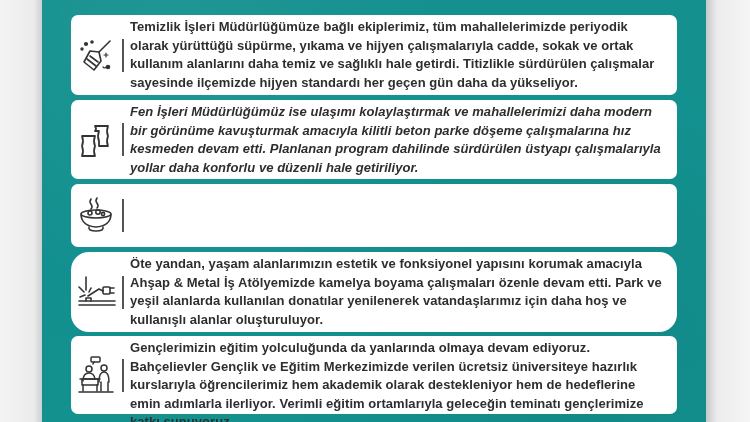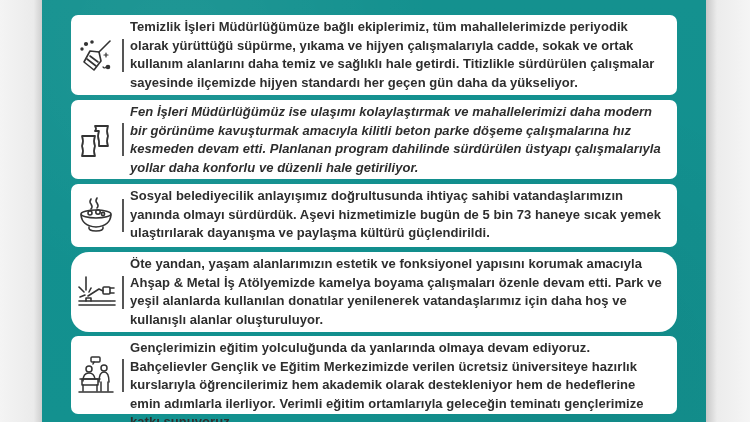--- a/index.html
+++ b/index.html
@@ -87,21 +87,20 @@
       <path d="M20 3 q-2 3 0 5 q2 3 0 5"></path>
       <ellipse cx="19" cy="19" rx="15" ry="4"></ellipse>
       <circle cx="13" cy="18" r="2"></circle>
       <circle cx="21" cy="17" r="2.2"></circle>
       <circle cx="26" cy="19" r="1.6"></circle>
       <path d="M4 20 Q5 31 19 32 Q33 31 34 20"></path>
       <path d="M12 32 Q11 36 19 36 Q27 36 26 32"></path>
     </svg>
   </div>
   <div class="divider" style="top:15px; height:33px;"></div>
-  <div class="text" style="top:3px;">Sosyal belediyecilik anlayışımız doğrultusunda ihtiyaç sahibi vatandaşlarımızın yanında olmayı sürdürdük. Aşevi hizmetimizle bugün de 5 bin 73 haneye sıcak yemek ulaştırılarak dayanışma ve paylaşma kültürü güçlendirildi.</div>
 </div>
 
 <div class="card" style="top:252px; height:80px;border-radius:18px;">
   <div class="icon" style="top:20px;">
     <svg viewBox="0 0 40 40" fill="none" stroke="#333" stroke-width="1.6" stroke-linecap="round" stroke-linejoin="round">
       <line x1="9" y1="5" x2="9" y2="18"></line>
       <line x1="2" y1="15" x2="7" y2="20"></line>
       <line x1="3" y1="25" x2="8" y2="23"></line>
       <line x1="14" y1="16" x2="12" y2="20"></line>
       <path d="M11 24 L22 17 L26 19"></path>

